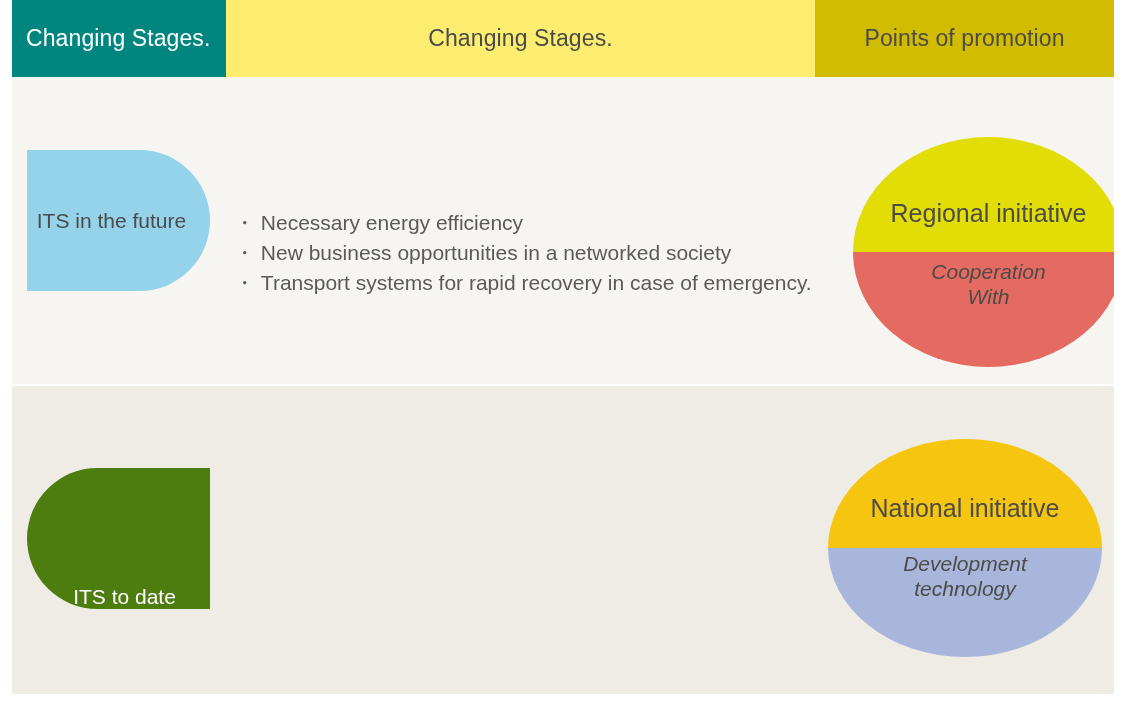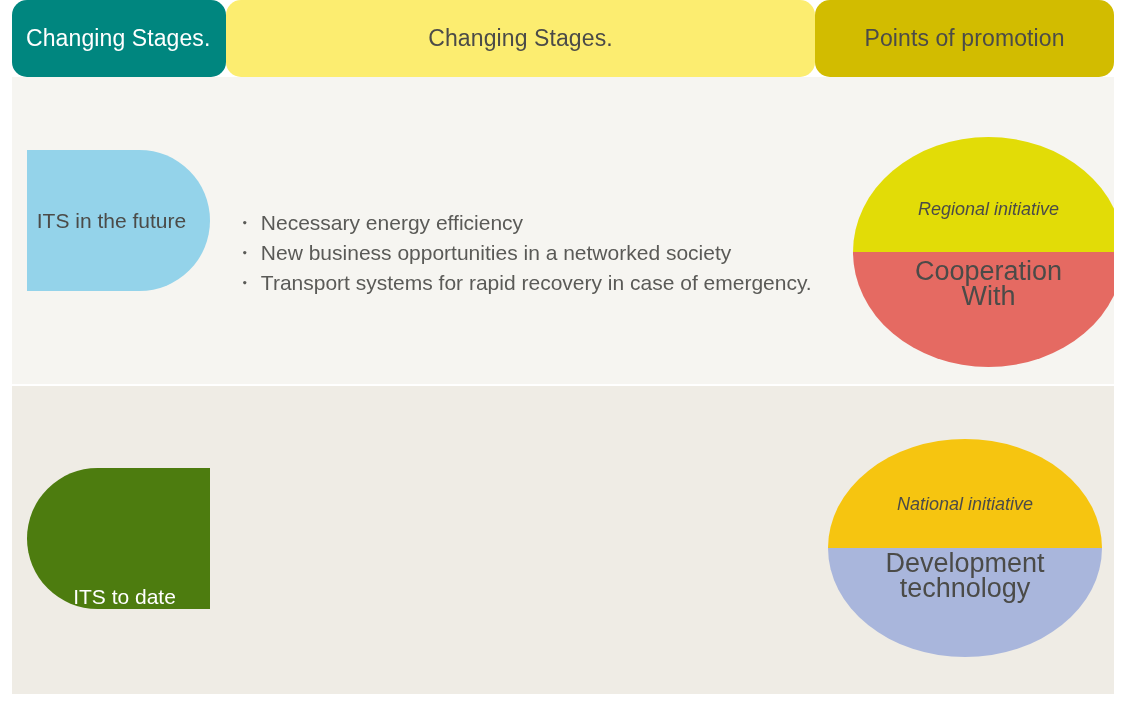--- a/index.html
+++ b/index.html
@@ -31,21 +31,20 @@
     display: flex;
   }
   .hcell {
     display: flex;
     align-items: center;
     justify-content: center;
     height: 77px;
     font-size: 23px;
     letter-spacing: .1px;
     white-space: nowrap;
-    border-radius: 15px;
   }
   .hcell-left {
     width: 214px;
     background: #00867f;
     color: #ffffff;
     justify-content: flex-start;
     padding-left: 14px;
   }
   .hcell-mid {
     width: 589px;
@@ -138,26 +137,26 @@
 
   .ell-text {
     position: absolute;
     left: 0;
     width: 100%;
     text-align: center;
     color: #4b4b48;
     white-space: nowrap;
   }
   .ell-top-label {
-    font-size: 18px;
+    font-size: 25px;
+  }
+  .ell-bot-label {
+    font-size: 21px;
+    line-height: 25px;
     font-style: italic;
-  }
-  .ell-bot-label {
-    font-size: 27px;
-    line-height: 25px;
   }
 
   .lbl-regional-top { top: 62px; }
   .lbl-regional-bot { top: 122px; }
   .lbl-national-top { top: 55px; }
   .lbl-national-bot { top: 112px; }
 </style>
 </head>
 <body>
 

